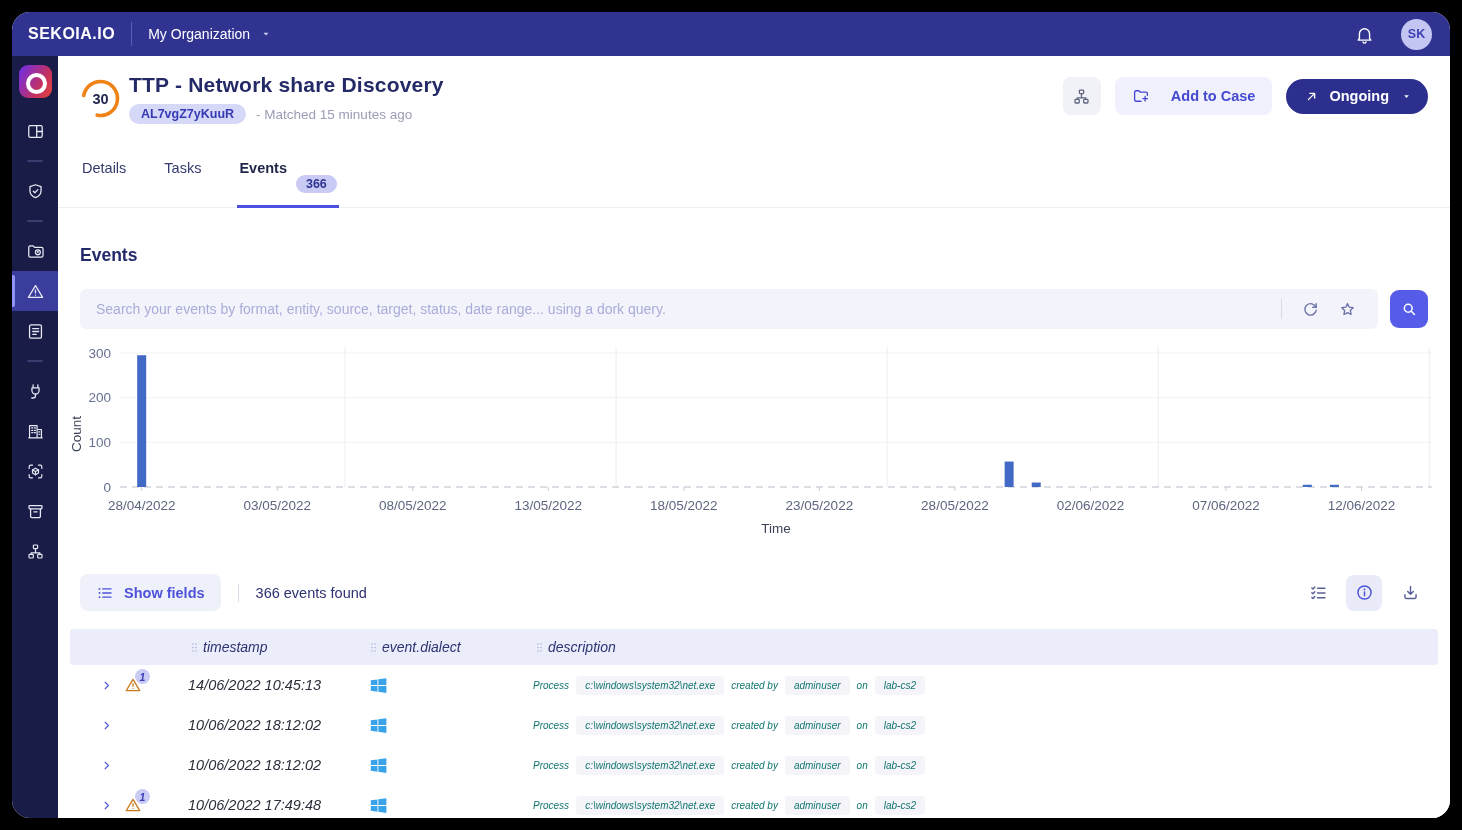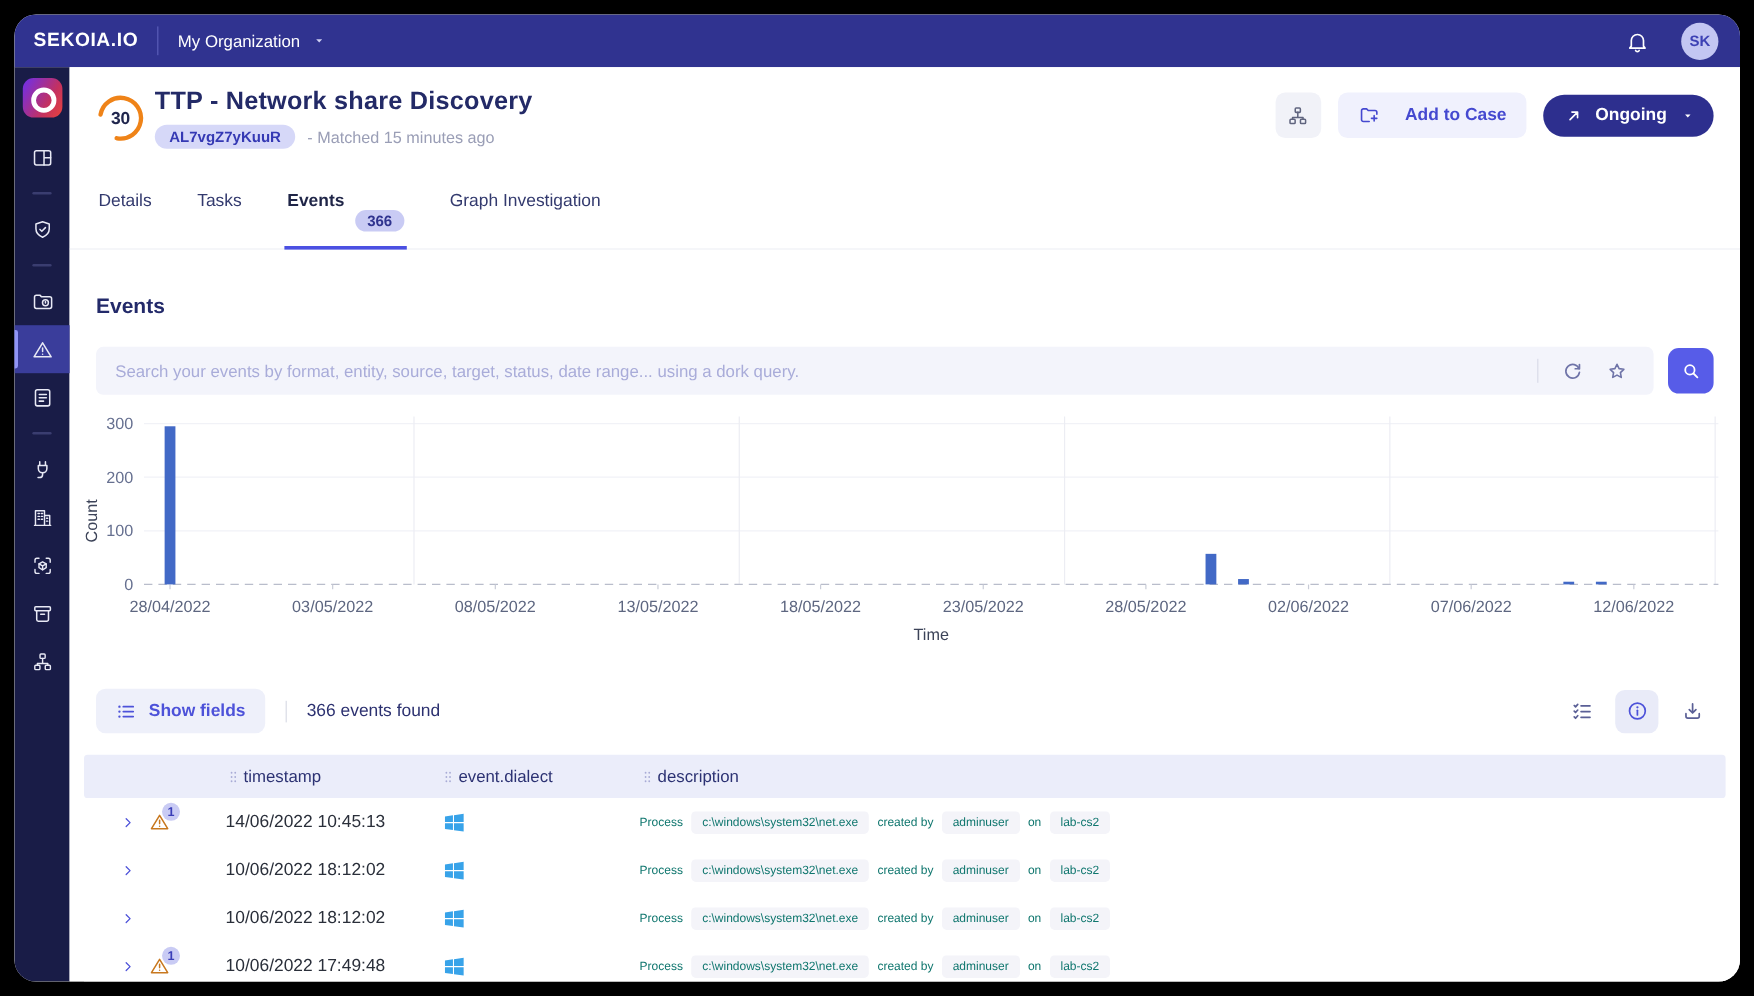--- a/index.html
+++ b/index.html
@@ -78,21 +78,21 @@
   .show-fields-btn { height:37px; border:none; border-radius:8px; background:#eef0fa; color:#4d52d9; font-size:14.5px; font-weight:bold; font-family:inherit; display:flex; align-items:center; gap:10px; padding:0 16px; cursor:pointer; }
   .show-fields-btn .icon { width:18px; height:18px; }
   .fields-sep { width:1px; height:18px; background:#d9dbe5; margin:0 17px; }
   .events-found { font-size:14.5px; color:#2c3170; }
   .fields-row .right { margin-left:auto; display:flex; align-items:center; gap:10px; }
   .plain-icon-btn { width:36px; height:36px; border:none; background:transparent; color:#5a5f96; display:flex; align-items:center; justify-content:center; cursor:pointer; border-radius:8px; }
   .plain-icon-btn .icon { width:19px; height:19px; }
   .plain-icon-btn.lit { background:#e9ebf8; color:#4d52d9; }
 
   
-  .events-table { margin:18px 12px 12px 12px; }
+  .events-table { margin:18px 12px 12px 12px;font-style:italic; }
   .t-head { display:grid; grid-template-columns:118px 179px 166px 1fr; background:#ebedfa; border-radius:3px; height:36px; align-items:center; }
   .t-head .hcell { display:flex; align-items:center; gap:2px; font-size:14px; color:#2c3273; }
   .drag-dots { width:13px; height:13px; color:#a9acd6; cursor:grab; }
   .t-row { display:grid; grid-template-columns:118px 179px 166px 1fr; height:40px; align-items:center; background:#fff; }
   .row-ctrl { display:flex; align-items:center; padding-left:30px; gap:11px; }
   .row-chev { width:13px; height:13px; color:#4d52d9; cursor:pointer; flex:0 0 auto; }
   .warn-wrap { position:relative; width:18px; height:18px; flex:0 0 auto; }
   .warn-wrap .icon { width:18px; height:18px; color:#c8781f; }
   .warn-count { position:absolute; top:-7px; right:-8px; width:15px; height:15px; border-radius:50%; background:#c9cbf4; color:#3a3eb8; font-size:10.5px; font-weight:bold; display:flex; align-items:center; justify-content:center; }
   .ts { font-size:14.5px; color:#2a2f3a; }
@@ -297,23 +297,20 @@
         <div class="tab">
             <span>Details</span>
           </div>
         <div class="tab">
             <span>Tasks</span>
           </div>
         <div class="tab active">
           <span>Events</span>
           <span class="tab-badge">366</span>
         </div>
-        <div class="tab">
-            <span>Graph Investigation</span>
-          </div>
       </div>
 
       <div class="section-heading">Events</div>
 
       <div class="search-row">
         <div class="search-wrap">
           <input class="search-input" type="text" placeholder="Search your events by format, entity, source, target, status, date range... using a dork query." style="">
           <div class="search-sep"></div>
           <svg class="tool" viewBox="0 0 24 24">
               <g fill="none" stroke="currentColor" stroke-width="1.8" stroke-linecap="round" stroke-linejoin="round">

